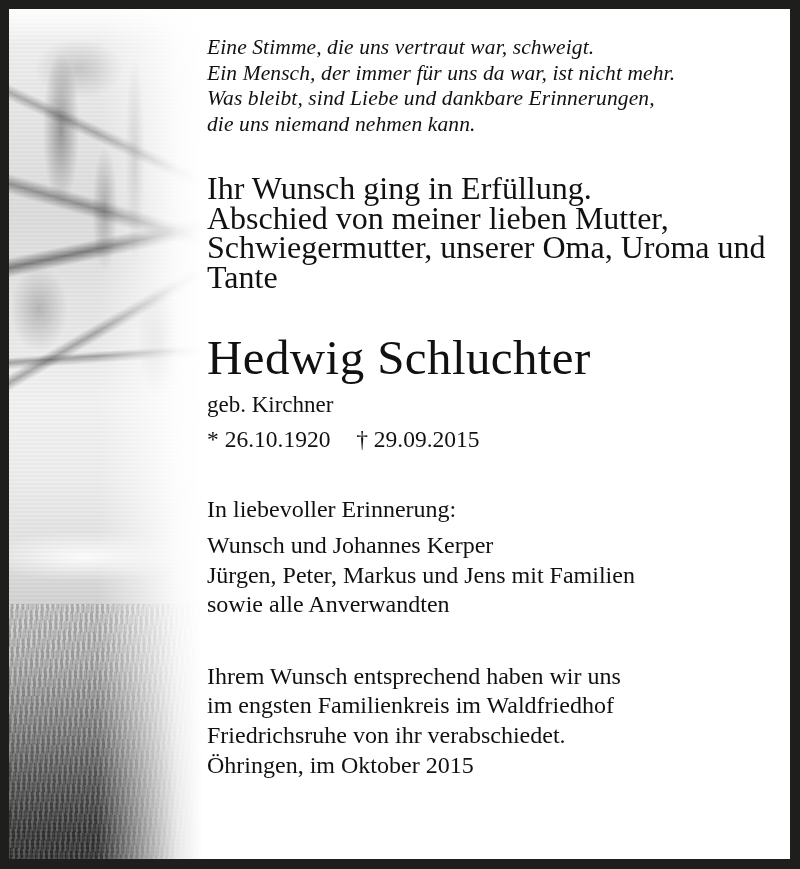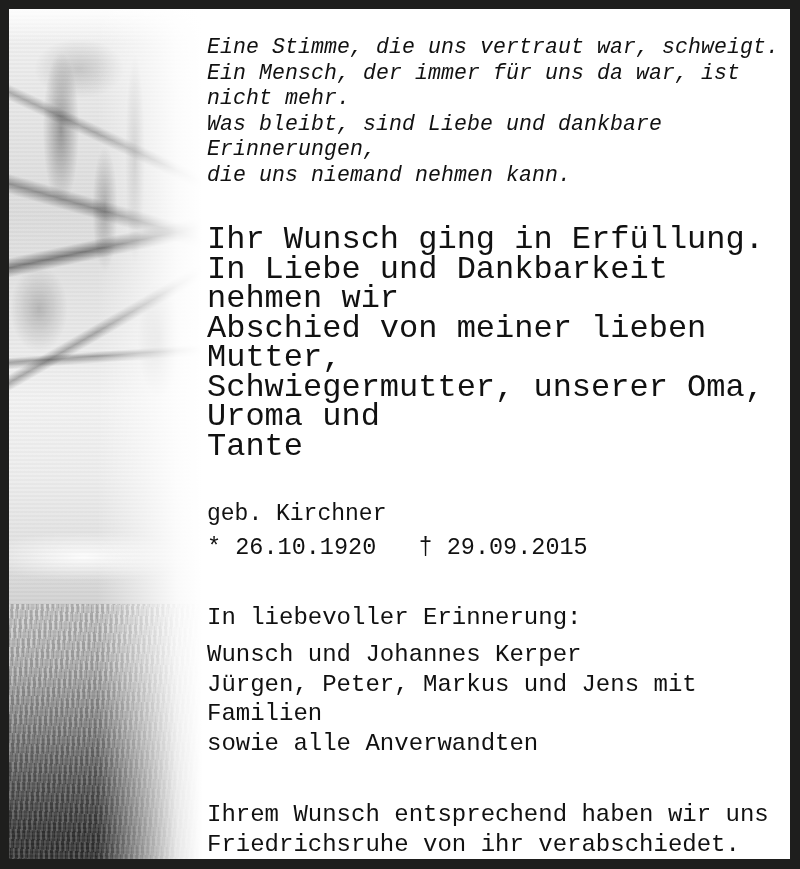--- a/index.html
+++ b/index.html
@@ -130,21 +130,21 @@
   #notice-text {
     position: absolute;
     left: 198px;
     top: 0;
     right: 0;
     bottom: 0;
     padding: 26px 8px 0 0;
     box-sizing: border-box;
     color: #111111;
   }
-  .block { margin: 0; font-family: Liberation Mono, monospace; }
+  .block { margin: 0; }
 
   #verse-block {
     font-style: italic;
     font-size: 21.5px;
     line-height: 25.5px;
     letter-spacing: .1px;
   }
   #intro-block {
     margin-top: 37px;
     font-size: 32px;
@@ -214,27 +214,27 @@
 
       <div id="verse-block" class="block">
         <span class="line">Eine Stimme, die uns vertraut war, schweigt.</span>
         <span class="line">Ein Mensch, der immer für uns da war, ist nicht mehr.</span>
         <span class="line">Was bleibt, sind Liebe und dankbare Erinnerungen,</span>
         <span class="line">die uns niemand nehmen kann.</span>
       </div>
 
       <div id="intro-block" class="block">
         <span class="line">Ihr Wunsch ging in Erfüllung.</span>
-        <span class="line">In Liebe und Dankbarkeit nehmen wir</span>
         <span class="line">Abschied von meiner lieben Mutter,</span>
         <span class="line">Schwiegermutter, unserer Oma, Uroma und</span>
         <span class="line">Tante</span>
       </div>
 
       <div id="name-block" class="block">
+        <div id="deceased-name">Hedwig Schluchter</div>
         <div id="maiden-name">geb. Kirchner</div>
         <div id="life-dates">
           <span>*</span>
           <span>26.10.1920</span>
           <span class="date-sep"></span>
           <span>†</span>
           <span>29.09.2015</span>
         </div>
       </div>
 
@@ -242,20 +242,21 @@
         <div id="mourners-heading">In liebevoller Erinnerung:</div>
         <div id="mourners-list">
           <span class="line">Wunsch und Johannes Kerper</span>
           <span class="line">Jürgen, Peter, Markus und Jens mit Familien</span>
           <span class="line">sowie alle Anverwandten</span>
         </div>
       </div>
 
       <div id="farewell-block" class="block">
         <span class="line">Ihrem Wunsch entsprechend haben wir uns</span>
+        <span class="line">im engsten Familienkreis im Waldfriedhof</span>
         <span class="line">Friedrichsruhe von ihr verabschiedet.</span>
       </div>
 
       <div id="place-date-block" class="block">Öhringen, im Oktober 2015</div>
 
     </div>
   </div>
 </div>
 
 </body></html>

